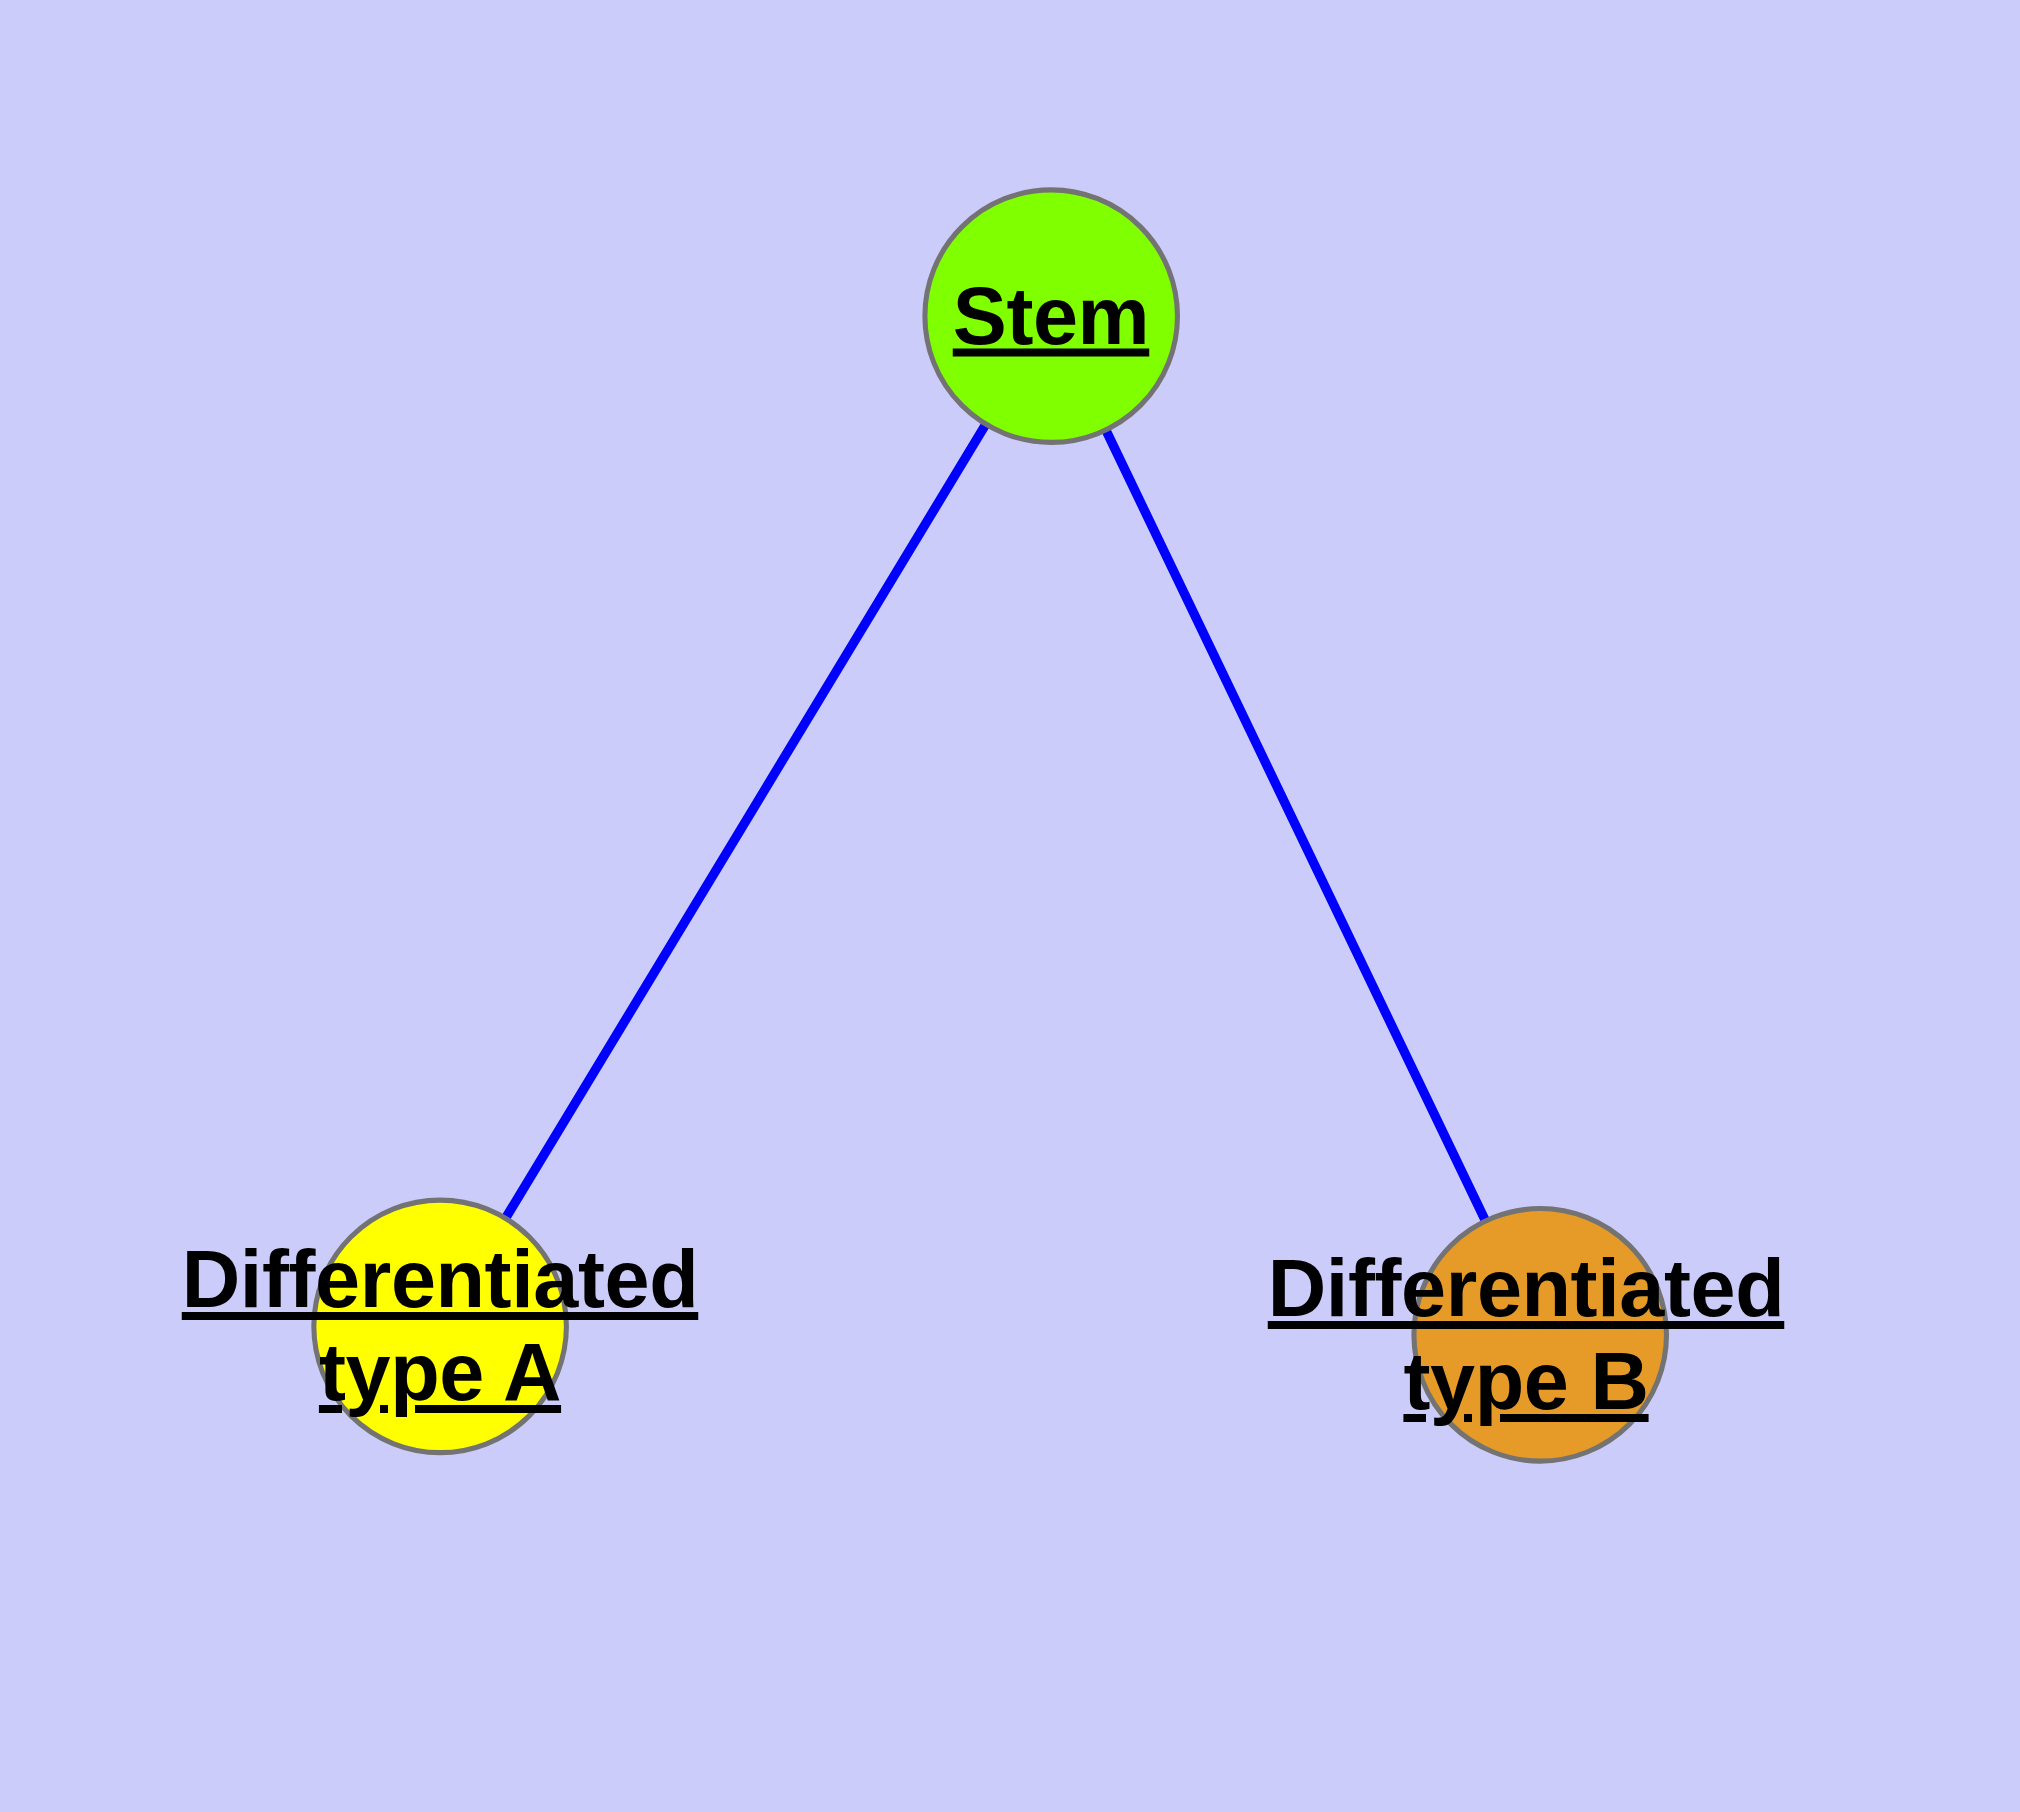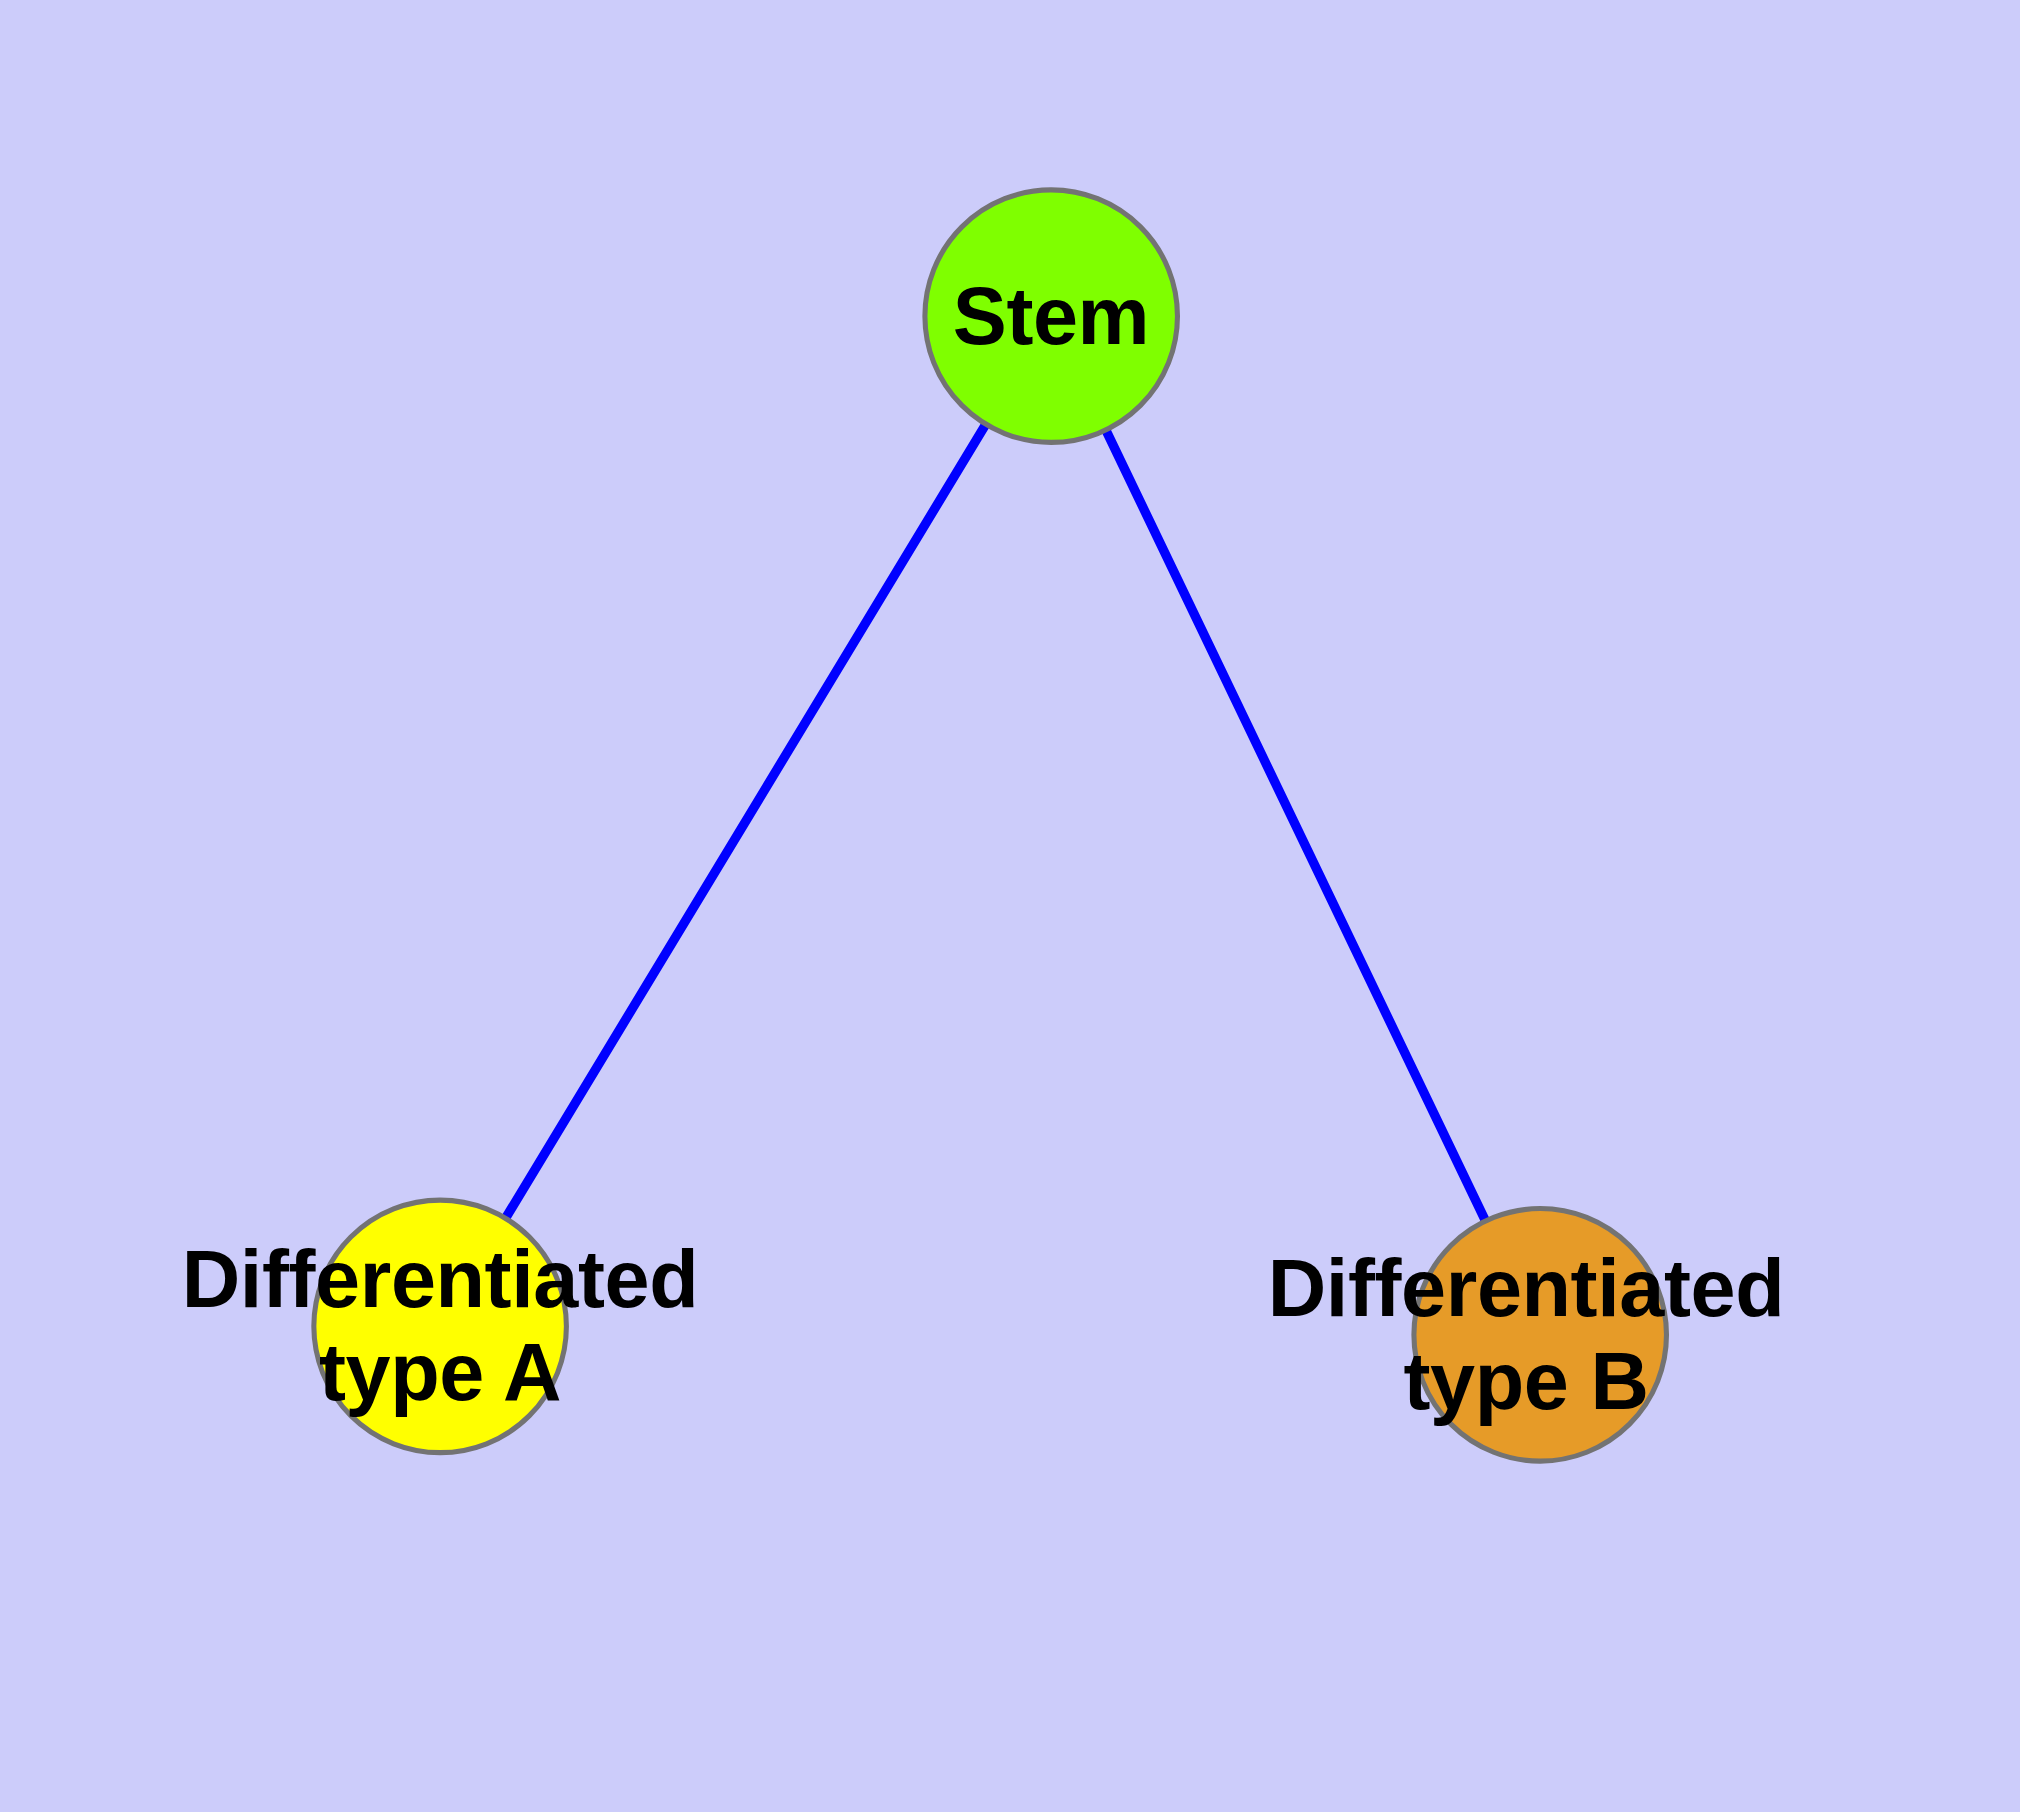--- a/index.html
+++ b/index.html
@@ -32,20 +32,21 @@
     text-align: center;
     color: #000000;
     font-family: "Liberation Sans", sans-serif;
     font-weight: bold;
     font-size: 81px;
     line-height: 93px;
     white-space: pre;
     letter-spacing: -0.4px;
     pointer-events: none;
     transform: translate(-50%, -50%);
+    text-decoration: underline;
   }
 </style>
 </head>
 <body>
 
 <div id="graph-canvas" style="background: rgb(204, 204, 250); width: 2021px; height: 1812px;">
 
   <svg id="graph-svg" viewBox="0 0 2384 2138" xmlns="http://www.w3.org/2000/svg">
 
     <g>

